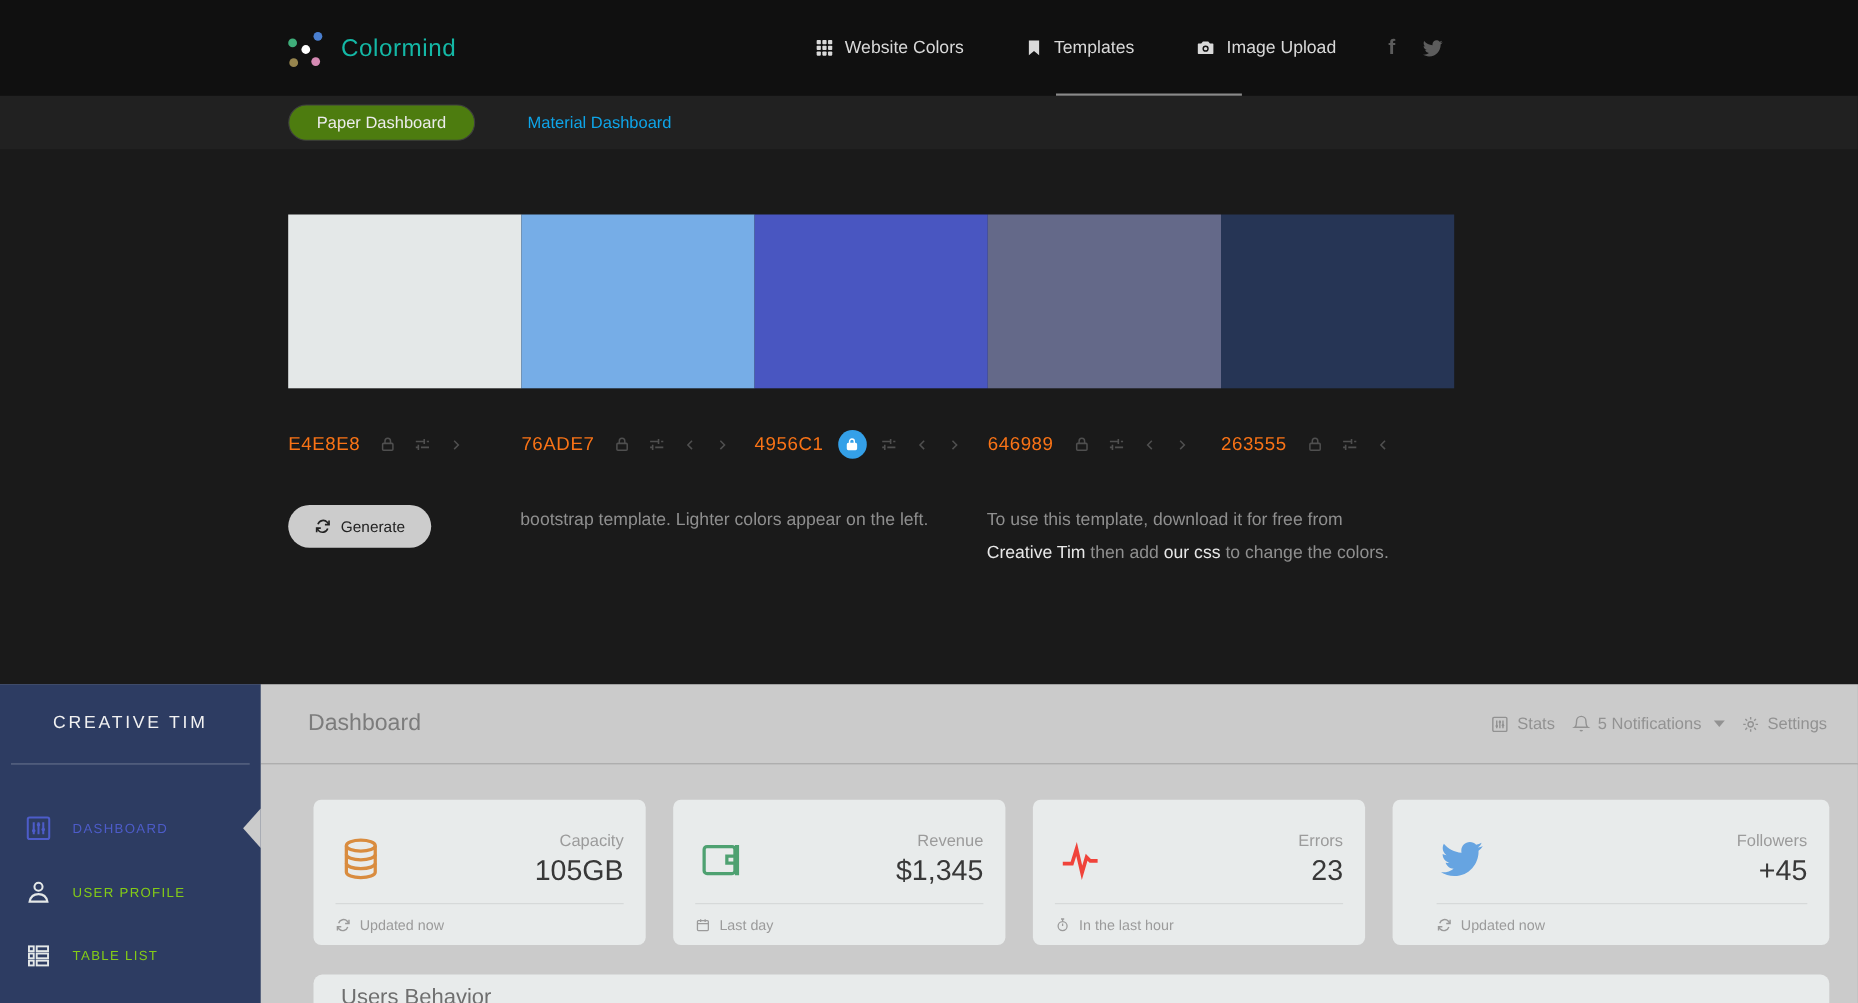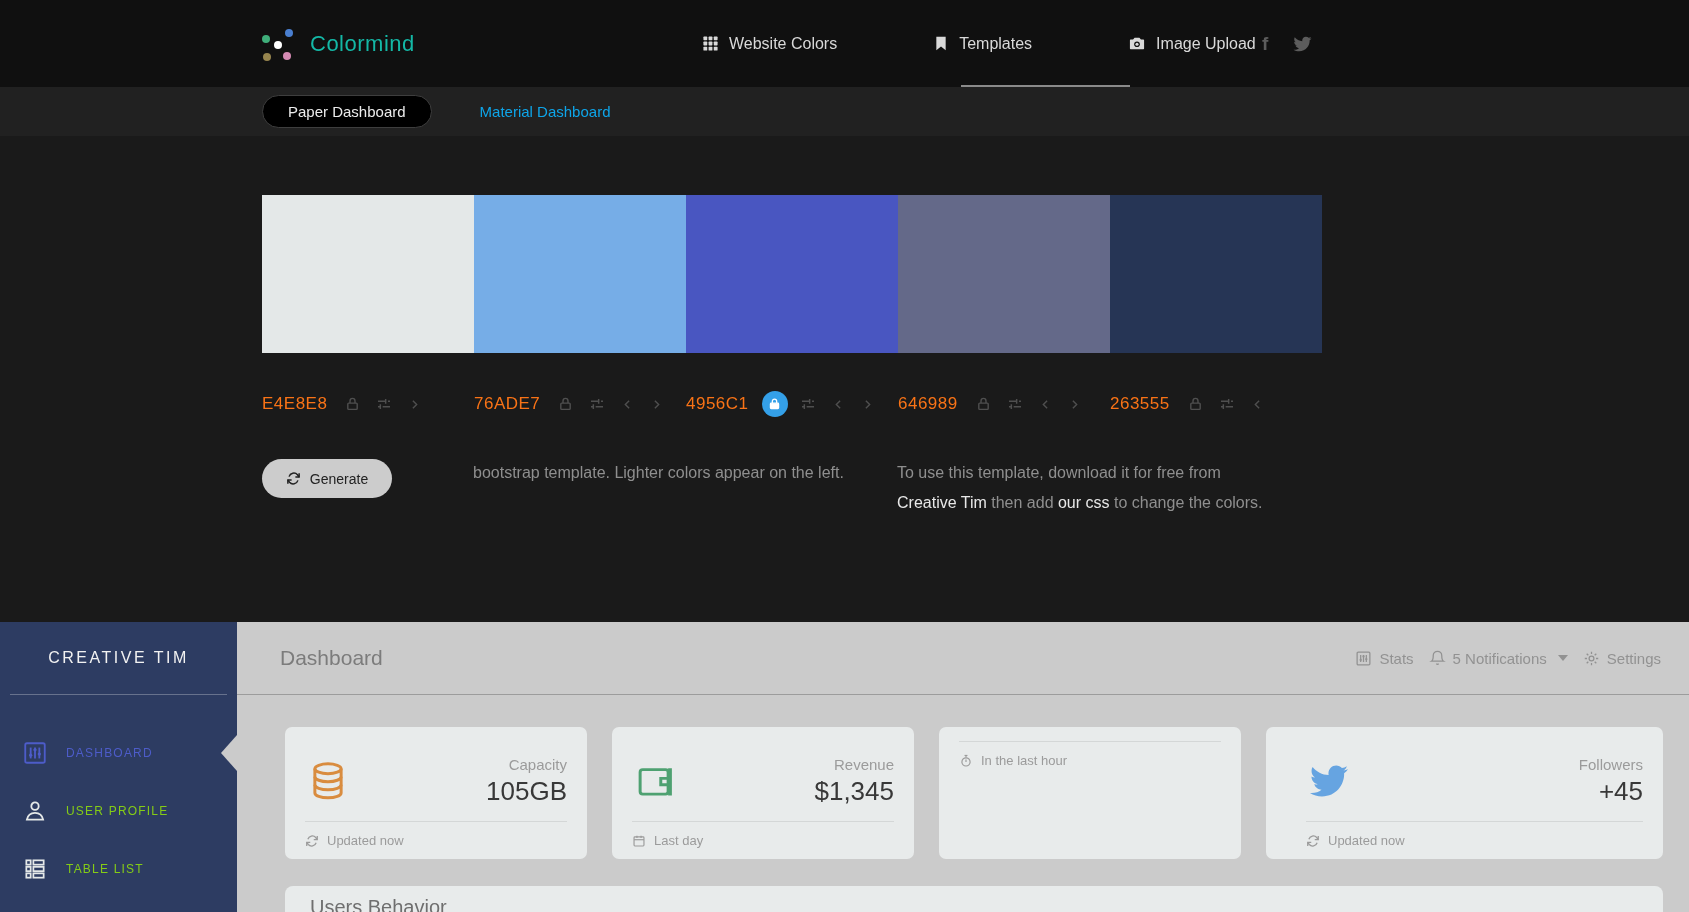--- a/index.html
+++ b/index.html
@@ -16,33 +16,33 @@
   .brand { position:absolute; left:260px; top:0; height:87px; display:flex; align-items:center; gap:14px; }
   .logo { position:relative; width:36px; height:36px; }
   .logo i { position:absolute; border-radius:50%; width:8px; height:8px; }
   .logo .d1 { left:2px;  top:9px;  background:#3fae7a; }
   .logo .d2 { left:25px; top:3px;  background:#4a7fd0; }
   .logo .d3 { left:14px; top:15px; background:#ffffff; }
   .logo .d4 { left:3px;  top:27px; background:#97854e; }
   .logo .d5 { left:23px; top:26px; background:#d58ab3; }
   .brand-name { font-size:22px; color:#14b8a6; letter-spacing:.5px; }
 
-  .topnav { position:absolute; left:674px; top:0; height:87px; display:flex;gap:40px; }
+  .topnav { position:absolute; left:713px; top:0; height:87px; display:flex; }
   .topnav-item { position:relative; height:87px; display:flex; align-items:center; gap:10px;
                  padding:0 28px; color:#d9d9d9; font-size:16px; cursor:pointer; }
   .topnav-item .ic { color:#d9d9d9; }
   .topnav-item.active::after { content:""; position:absolute; left:56px; right:-70px; bottom:0;
                                height:2px; background:#8a8a8a; }
   .social { position:absolute; left:1262px; top:0; height:87px; display:flex; align-items:center; gap:24px; color:#5c5c5c; }
   .fb-glyph { font-size:19px; font-weight:bold; color:#5c5c5c; }
 
   
   .subnav { height:49px; background:#212121; display:flex; align-items:center; }
   .pill { margin-left:262px; height:33px; padding:0 25px; display:flex; align-items:center;
-          border-radius:17px; border:1px solid #3e3e3e; background:#000000; color:#ececec; font-size:15px; cursor:pointer; }
+          border-radius:17px; border:1px solid #3e3e3e; background:#4d7c0f; color:#ececec; font-size:15px; cursor:pointer; }
   .tab-plain { margin-left:48px; color:#0ea5e9; font-size:15px; cursor:pointer; }
 
   
   .hero { height:486px; background:#1a1a1a; position:relative; }
   .swatches { position:absolute; left:262px; top:59px; width:1060px; height:158px; display:flex; }
   .swatch { flex:1; cursor:pointer; }
   .labels { position:absolute; left:262px; top:255px; width:1060px; display:flex; }
   .label-group { width:212px; display:flex; align-items:center; }
   .hex { font-size:17px; color:#f97316; letter-spacing:.5px; margin-right:18px; }
   .sw-btn { color:#4f4f4f; margin-right:16px; cursor:pointer; }
@@ -460,20 +460,31 @@
                   <line x1="3.5" y1="9.8" x2="20.5" y2="9.8"></line>
                   <line x1="8.5" y1="3" x2="8.5" y2="7"></line>
                   <line x1="15.5" y1="3" x2="15.5" y2="7"></line>
                 </svg>
             </span>
             <span>Last day</span>
           </div>
         </div>
 
         <div class="card">
+          <div class="card-body">
+            <span class="card-icon ic" style="color: rgb(240, 67, 58);">
+              <svg width="42" height="40" viewBox="0 0 24 24" fill="none" stroke="currentColor" stroke-width="2">
+                <polyline points="2.5 14.5 7.5 14.5 10 6.5 13 19.5 15.5 11 17.5 13 21.5 13"></polyline>
+              </svg>
+            </span>
+            <span class="card-nums">
+              <div class="card-label">Errors</div>
+              <div class="card-value">23</div>
+            </span>
+          </div>
           <div class="card-foot">
             <span class="ic">
               <svg width="14" height="14" viewBox="0 0 24 24" fill="none" stroke="currentColor" stroke-width="2">
                   <circle cx="12" cy="13.5" r="7"></circle>
                   <line x1="12" y1="13.5" x2="12" y2="9.5"></line>
                   <line x1="9.5" y1="2.5" x2="14.5" y2="2.5"></line>
                   <line x1="12" y1="2.5" x2="12" y2="6"></line>
                 </svg>
             </span>
             <span>In the last hour</span>

